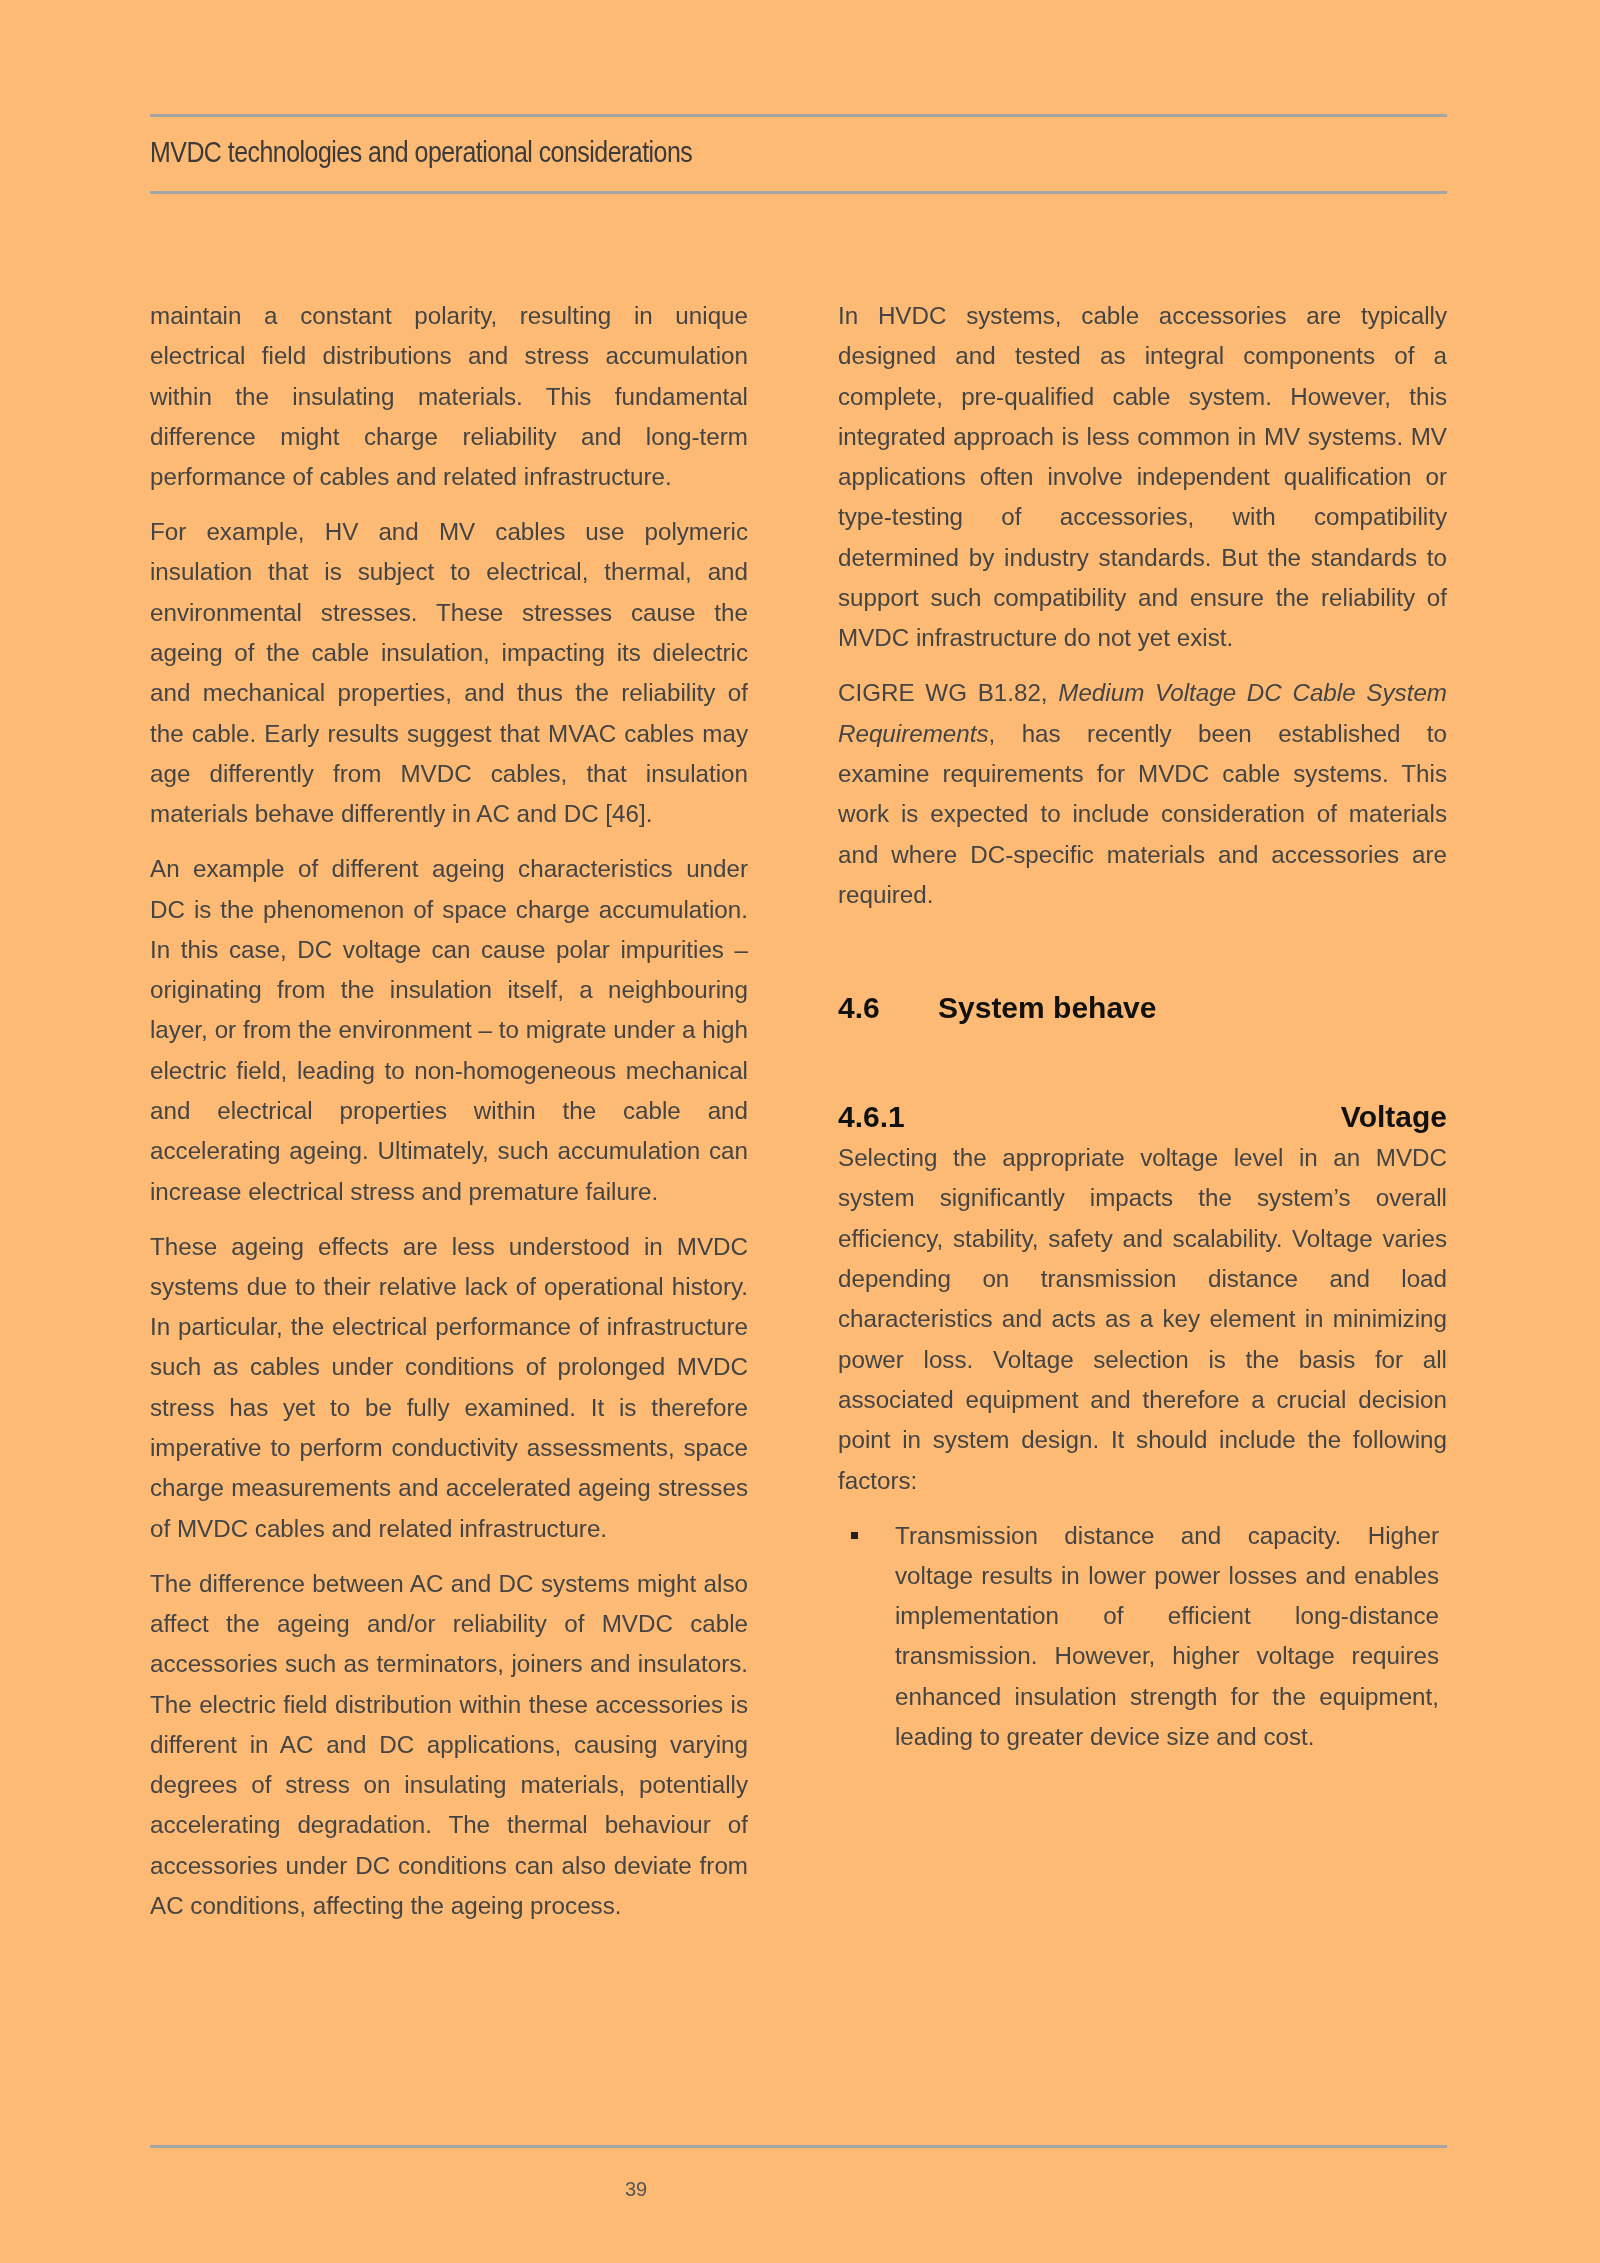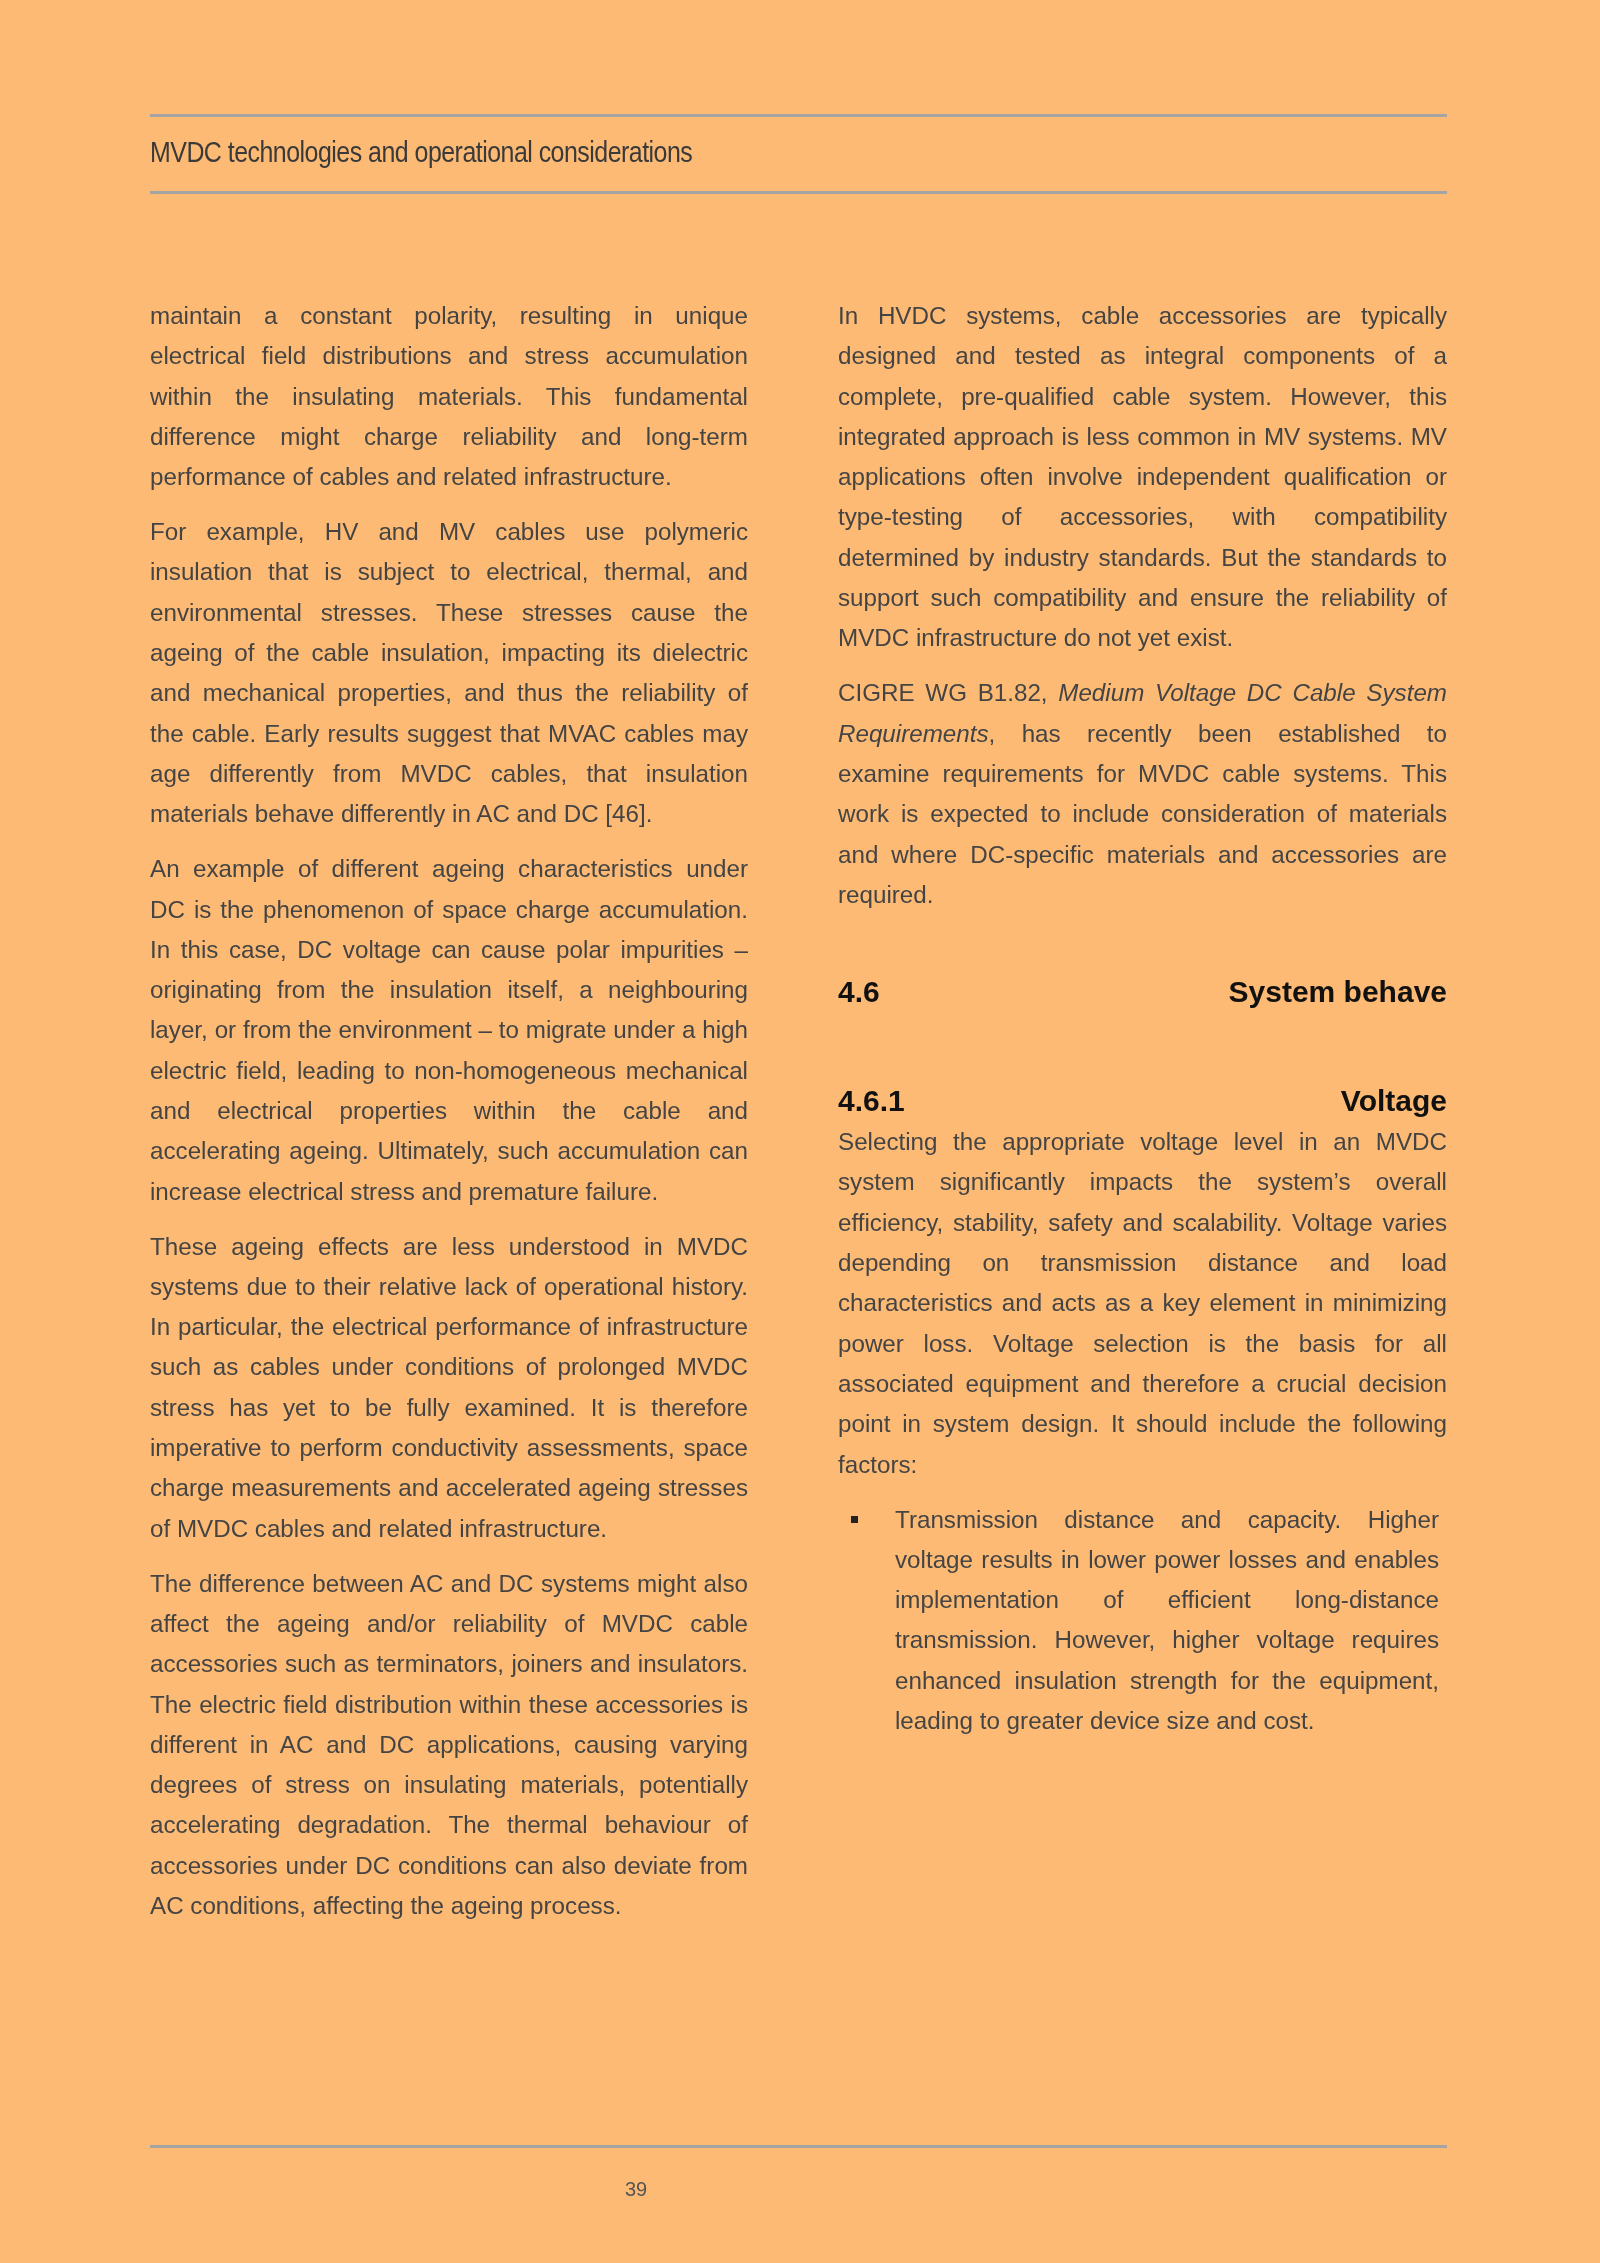--- a/index.html
+++ b/index.html
@@ -25,21 +25,21 @@
       line-height: 40.3px; font-weight: 300; }
     .col.left { left: 150px; width: 598px; }
     .col.right { left: 838px; width: 609px; }
     .col p { margin: 0 0 14.7px 0; text-align: justify; }
     .col p:last-child { margin-bottom: 16px; }
     .col em { font-style: italic; }
     h2.sec, h3.sec {
       margin: 0; font-family: "Liberation Sans", sans-serif; font-weight: bold;
       color: #111; font-size: 30px; line-height: 40px; display: flex;
     }
-    h2.sec { margin-top: 57px; margin-bottom: 12px; justify-content: space-between; }
+    h2.sec { margin-top: 73px; margin-bottom: 12px; }
     h3.sec { margin-top: 69px; margin-bottom: 1px; justify-content: space-between; }
     h2.sec .num { width: 100px; }
     h3.sec .num { width: 110px; }
     ul.bullets { list-style: none; margin: 8px; padding: 0; }
     ul.bullets li { position: relative; padding-left: 49px; text-align: justify; }
     ul.bullets li .bullet {
       position: absolute; left: 5px; top: 16px; width: 7px; height: 7px; background: #222;
     }
   </style>
 </head>

